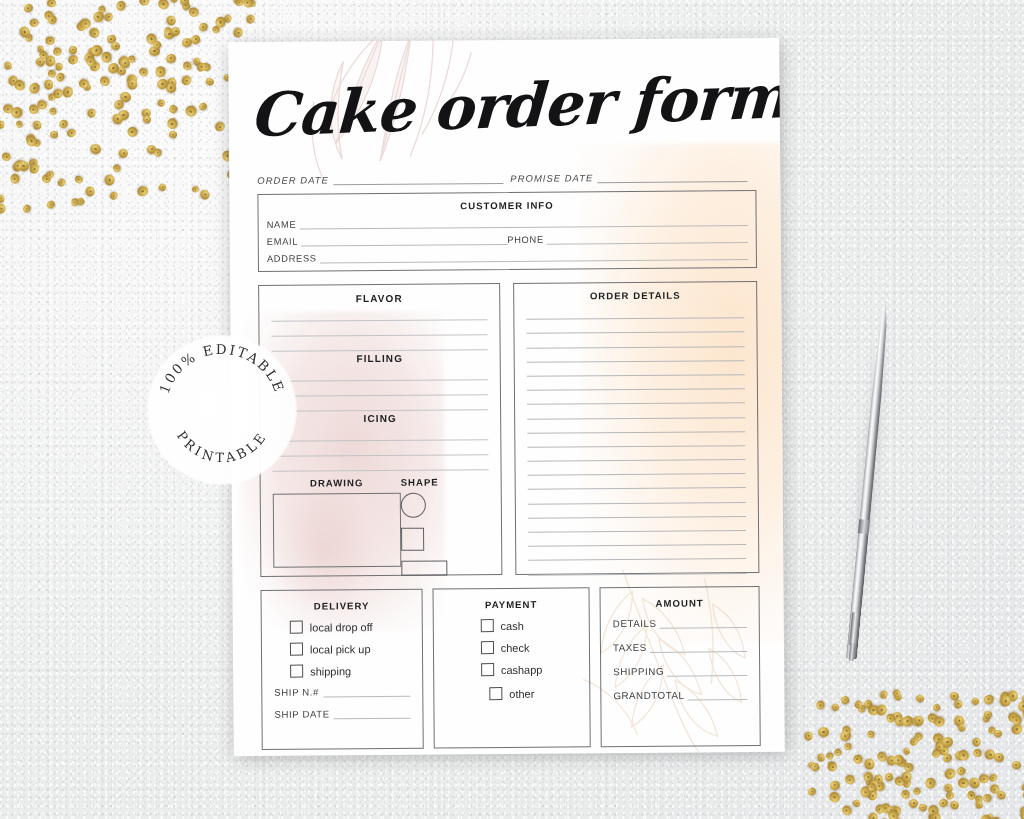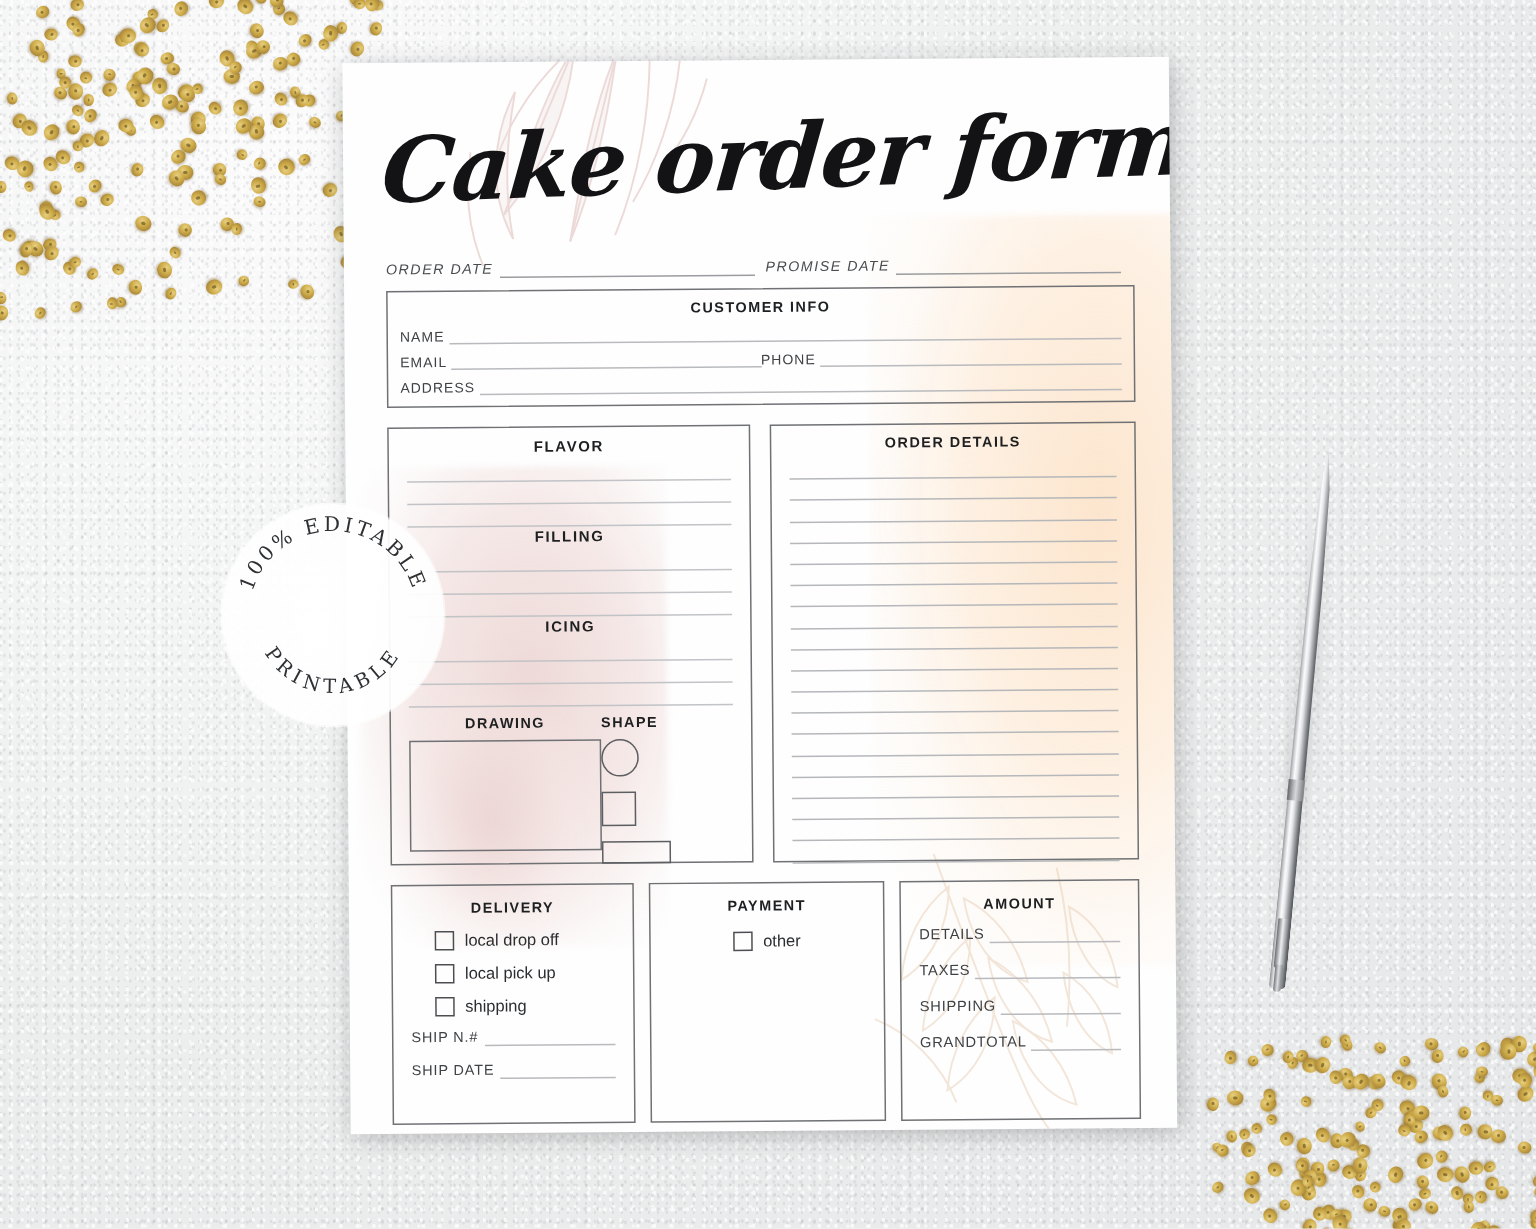--- a/index.html
+++ b/index.html
@@ -656,20 +656,34 @@
       </div>
       <div class="ship-row">
         <span class="lbl">SHIP DATE</span>
         <span class="rule"></span>
       </div>
     </div>
 
     <div class="box payment">
       <div class="box-title bb-title">PAYMENT</div>
       <div class="pay-grid">
+        <div class="pay-col" id="pay-col-left">
+            <div class="chk-row">
+              <span class="chk"></span>
+              <span class="chk-lbl">cash</span>
+            </div>
+            <div class="chk-row">
+              <span class="chk"></span>
+              <span class="chk-lbl">check</span>
+            </div>
+            <div class="chk-row">
+              <span class="chk"></span>
+              <span class="chk-lbl">cashapp</span>
+            </div>
+          </div>
       </div>
       <div class="pay-other">
         <div class="chk-row">
           <span class="chk"></span>
           <span class="chk-lbl">other</span>
         </div>
       </div>
     </div>
 
     <div class="box amount">

